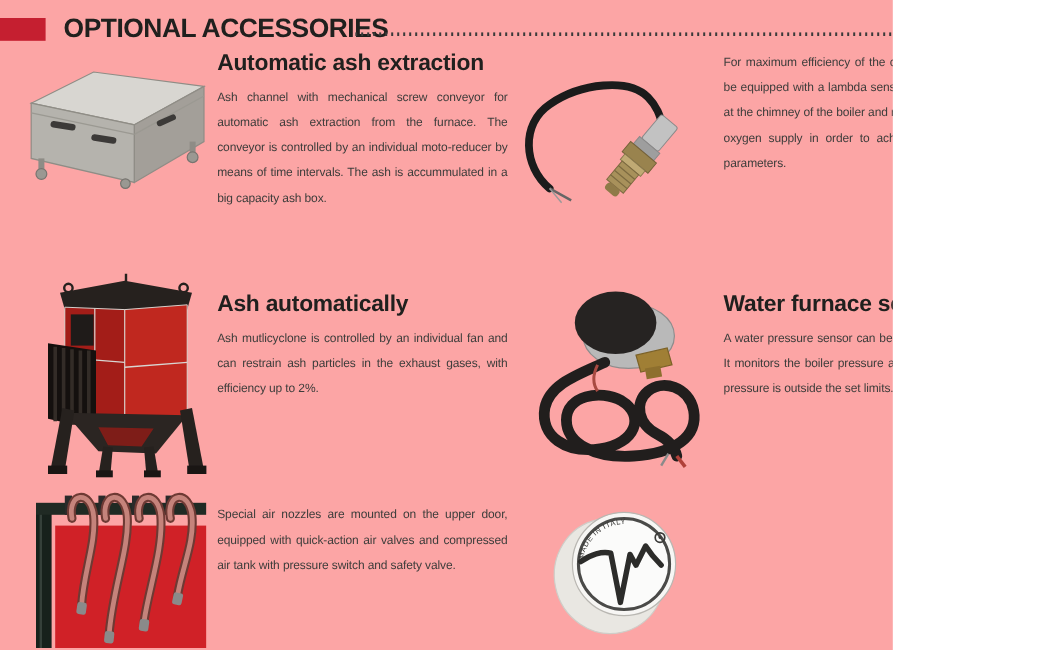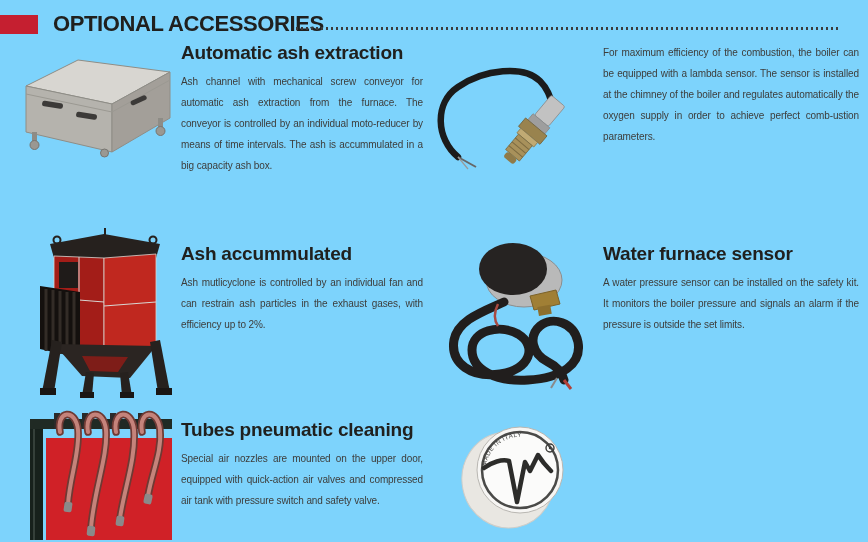--- a/index.html
+++ b/index.html
@@ -1,17 +1,17 @@
 <!DOCTYPE html>
 <html><head>
 <meta charset="utf-8">
 <style>
   html,body{margin:0;padding:0;background:#ffffff;}
   .page{
-    position:relative;width:868px;height:542px;background:#7dd3fc;overflow:hidden;
+    position:relative;width:744px;height:542px;background:#fca5a5;overflow:hidden;
     font-family:"Liberation Sans",sans-serif;
   }
   
   .red-tab{position:absolute;left:0;top:15px;width:38px;height:19px;background:#c51f30;}
   .page-title{
     position:absolute;left:53px;top:11px;margin:0;
     font-size:22px;font-weight:bold;color:#20201e;letter-spacing:-0.4px;white-space:nowrap;
   }
   .dotted-rule{
     position:absolute;left:296px;top:27px;width:544px;height:3px;
@@ -108,21 +108,21 @@
       <rect x="8" y="160" width="16" height="7" fill="#1a1614"></rect>
       <polygon points="118,114 128,112 138,164 126,164" fill="#26211e"></polygon>
       <rect x="124" y="160" width="16" height="7" fill="#1a1614"></rect>
       <polygon points="54,144 62,145 60,168 50,168" fill="#26211e"></polygon>
       <rect x="48" y="164" width="14" height="6" fill="#1a1614"></rect>
       <polygon points="88,145 96,144 100,168 90,168" fill="#26211e"></polygon>
       <rect x="88" y="164" width="14" height="6" fill="#1a1614"></rect>
     </svg>
   </figure>
   <div class="txt" style="left:181px;top:243px;width:242px">
-    <h2 class="item-title">Ash accummulated</h2>
+    <h2 class="item-title">Ash automatically</h2>
     <p class="item-body">Ash mutlicyclone is controlled by an individual fan and can restrain ash particles in the exhaust gases, with efficiency up to 2%.</p>
   </div>
 
   <figure class="fig" style="left:438px;top:228px;width:160px;height:164px">
     <svg viewBox="0 0 160 164" xmlns="http://www.w3.org/2000/svg">
       <ellipse cx="86" cy="52" rx="38" ry="27" fill="#b9b9b9" stroke="#8d8d8d" stroke-width="1"></ellipse>
       <ellipse cx="75" cy="41" rx="34" ry="26" fill="#262322"></ellipse>
       <polygon points="92,68 118,62 122,76 96,82" fill="#a07f35" stroke="#7c6228" stroke-width="1"></polygon>
       <rect x="100" y="78" width="13" height="9" fill="#8d6f2e" transform="rotate(-10 106 82)"></rect>
       <path d="M 66,74 C 44,84 20,92 16,112 C 12,136 34,150 62,146 C 92,142 100,118 80,106 C 62,96 34,102 34,122 C 34,142 58,154 90,152 C 124,150 144,136 140,114 C 136,94 114,88 102,98 C 90,108 94,126 110,134 C 118,138 124,144 126,152" fill="none" stroke="#211e1d" stroke-width="9" stroke-linecap="round"></path>
@@ -156,21 +156,20 @@
         <path d="M 112,26 C 108,4 128,2 130,24 C 132,46 122,66 118,90" stroke="#6e3a34" stroke-width="7.5"></path>
         <path d="M 112,26 C 108,4 128,2 130,24 C 132,46 122,66 118,90" stroke="#c5837b" stroke-width="4"></path>
       </g>
       <rect x="34" y="96" width="8" height="10" rx="2" fill="#8a8a8a" transform="rotate(8 38 101)"></rect>
       <rect x="57" y="120" width="8" height="10" rx="2" fill="#8a8a8a" transform="rotate(6 61 125)"></rect>
       <rect x="86" y="110" width="8" height="10" rx="2" fill="#8a8a8a" transform="rotate(8 90 115)"></rect>
       <rect x="114" y="88" width="8" height="10" rx="2" fill="#8a8a8a" transform="rotate(12 118 93)"></rect>
     </svg>
   </figure>
   <div class="txt" style="left:181px;top:419px;width:242px">
-    <h2 class="item-title">Tubes pneumatic cleaning</h2>
     <p class="item-body">Special air nozzles are mounted on the upper door, equipped with quick-action air valves and compressed air tank with pressure switch and safety valve.</p>
   </div>
 
   <figure class="fig" style="left:458px;top:414px;width:118px;height:120px">
     <svg viewBox="0 0 118 120" xmlns="http://www.w3.org/2000/svg">
       <defs>
         <path id="fuel-arc" d="M 28,52 A 35,35 0 0 1 84,30"></path>
       </defs>
       <ellipse cx="50" cy="66" rx="46" ry="48" fill="#e9e7e2" stroke="#cfcdc8" stroke-width="1" transform="rotate(-12 50 66)"></ellipse>
       <circle cx="62" cy="56" r="43" fill="#f7f6f4" stroke="#b9b7b2" stroke-width="1"></circle>

